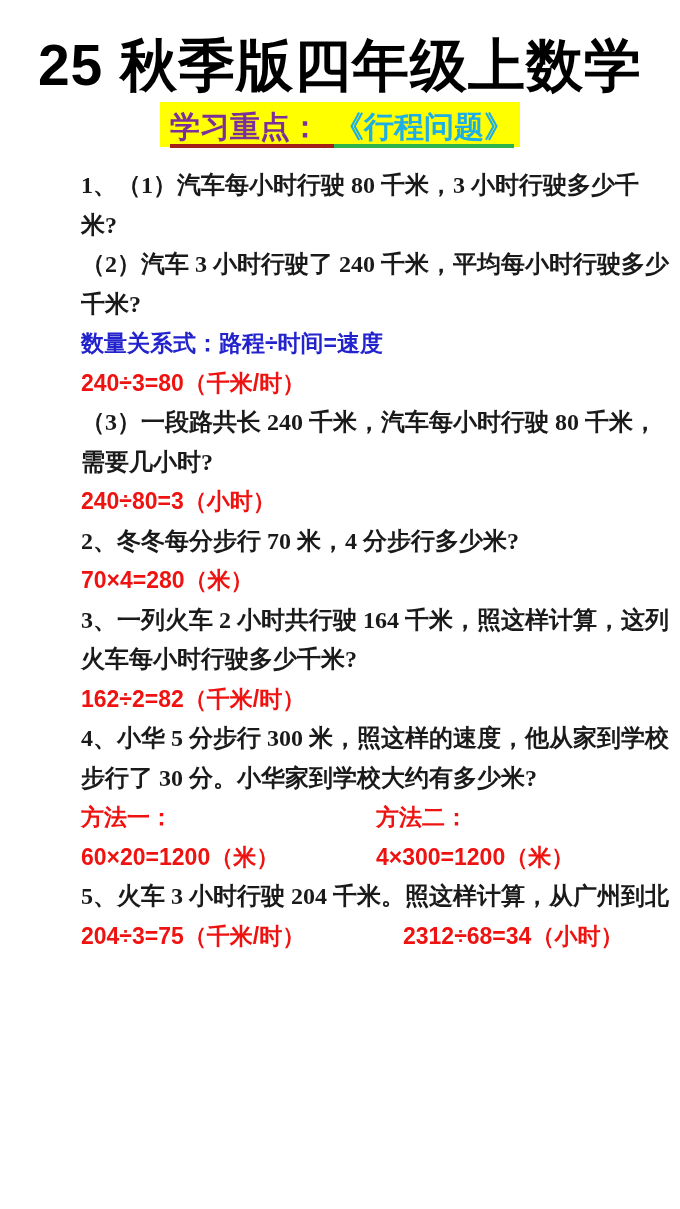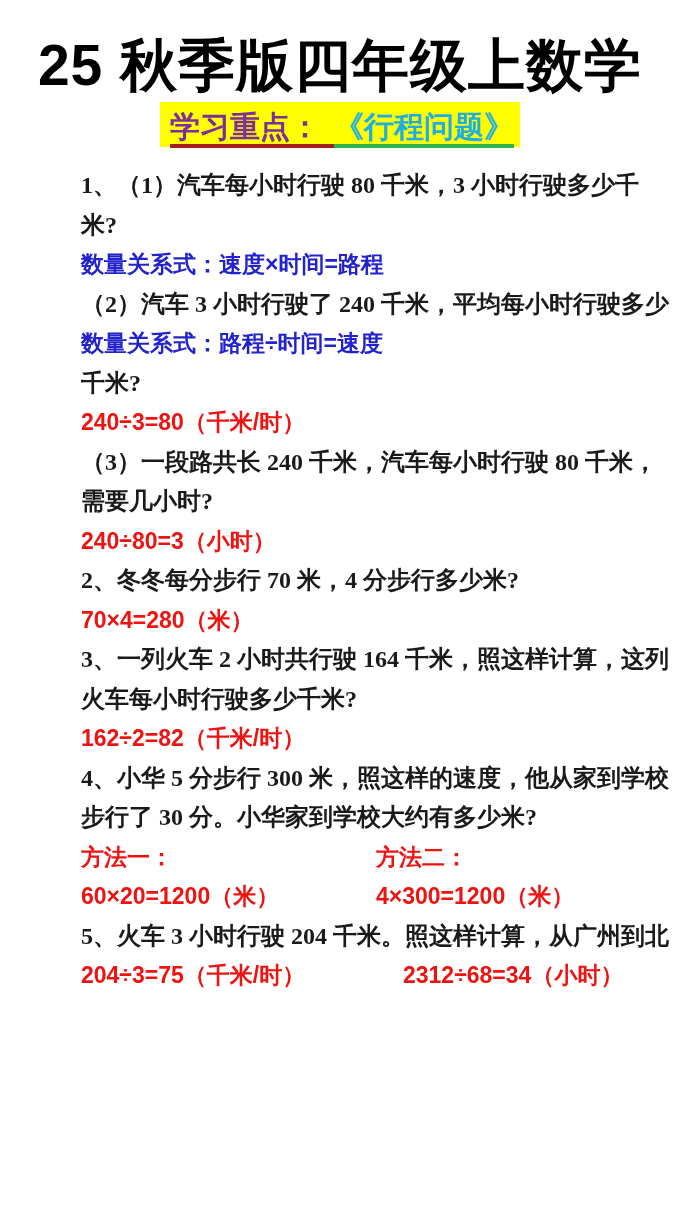--- a/index.html
+++ b/index.html
@@ -93,24 +93,23 @@
 
   <div class="title">25 秋季版四年级上数学</div>
 
   <div class="subtitle-wrap">
     <span class="subtitle"><span class="label">学习重点：</span><span class="topic">《行程问题》</span></span>
   </div>
 
   <div class="body">
     <div class="line q">1、（1）汽车每小时行驶 80 千米，3 小时行驶多少千</div>
     <div class="line q">米?</div>
-    <div class="line f">数量关系式：速度×时间=路程</div>
     <div class="line q">（2）汽车 3 小时行驶了 240 千米，平均每小时行驶多少</div>
+    <div class="line q">千米?</div>
     <div class="line f">数量关系式：路程÷时间=速度</div>
-    <div class="line q">千米?</div>
     <div class="line a">240÷3=80（千米/时）</div>
     <div class="line q">（3）一段路共长 240 千米，汽车每小时行驶 80 千米，</div>
     <div class="line q">需要几小时?</div>
     <div class="line a">240÷80=3（小时）</div>
     <div class="line q">2、冬冬每分步行 70 米，4 分步行多少米?</div>
     <div class="line a">70×4=280（米）</div>
     <div class="line q">3、一列火车 2 小时共行驶 164 千米，照这样计算，这列</div>
     <div class="line q">火车每小时行驶多少千米?</div>
     <div class="line a">162÷2=82（千米/时）</div>
     <div class="line q">4、小华 5 分步行 300 米，照这样的速度，他从家到学校</div>

